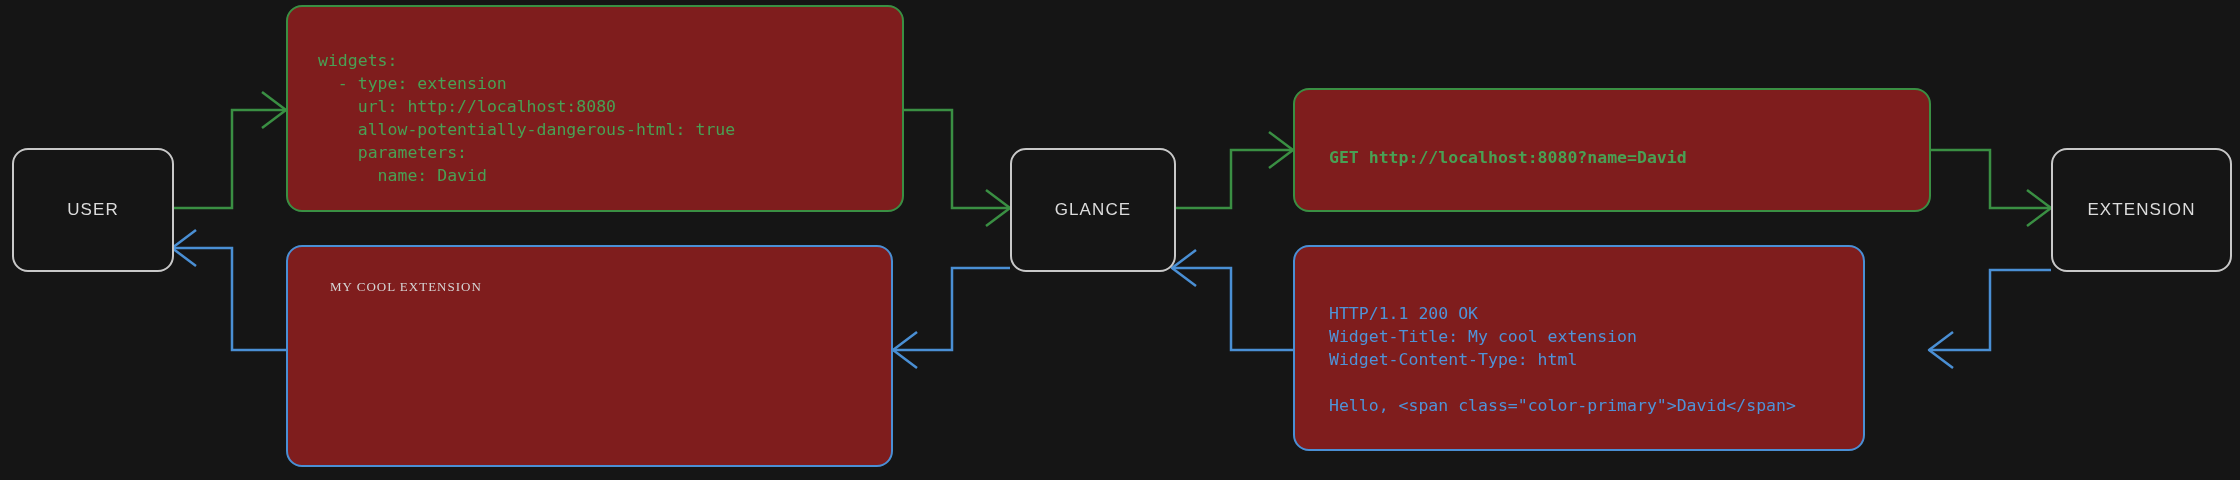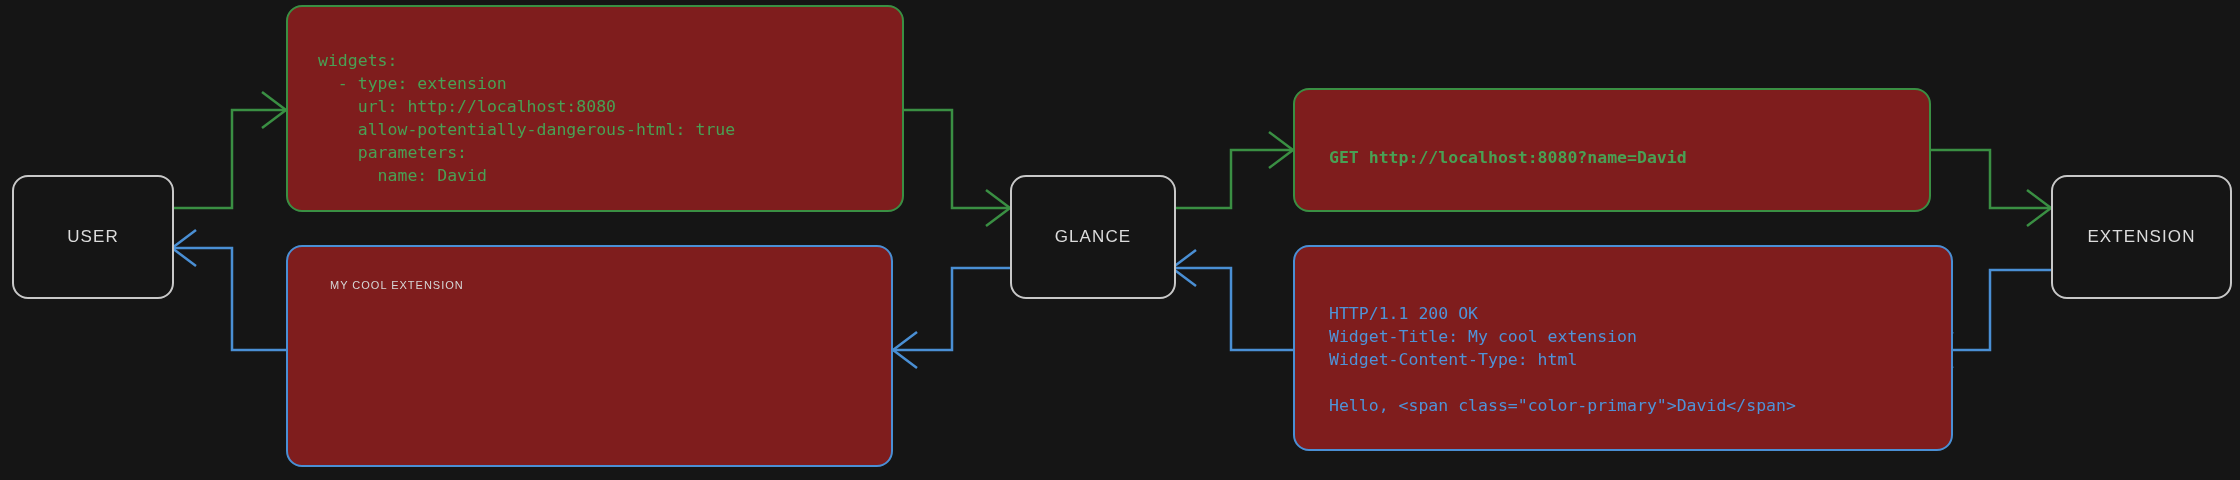--- a/index.html
+++ b/index.html
@@ -3,41 +3,41 @@
 <meta charset="utf-8">
 <title>Glance Extension Flow Diagram</title>
 <style>
   html,body{margin:0;padding:0;background:#151515;}
   body{width:2240px;height:480px;overflow:hidden;
        font-family:"DejaVu Sans Mono","Liberation Mono",monospace;}
   #stage{position:relative;width:2240px;height:480px;background:#151515;}
   svg.wires{position:absolute;left:0;top:0;width:2240px;height:480px;overflow:visible;}
 
   .node{position:absolute;border:2px solid #c8c8c8;border-radius:16px;
-        background:#151515;display:flex;align-items:center;justify-content:center;margin-top:27px;}
+        background:#151515;display:flex;align-items:center;justify-content:center;}
   .node .lbl{font-family:"Liberation Sans","DejaVu Sans",sans-serif;
              font-size:17px;letter-spacing:1.1px;color:#dcdcdc;white-space:nowrap;}
 
   .panel{position:absolute;border:2px solid;border-radius:16px;background:#7f1d1d;
          box-sizing:border-box;}
   .panel.green{border-color:#3a8f43;}
   .panel.blue{border-color:#4a8fd4;}
 
   .code{font-family:"DejaVu Sans Mono","Liberation Mono",monospace;
         font-size:16.5px;line-height:23px;white-space:pre;}
   .code.green{color:#49a054;}
   .code.blue{color:#4f93d8;}
 
   #yaml-code{position:absolute;left:30px;top:25px;}
   #get-code{position:absolute;left:34px;top:39px;}
   #resp-code{position:absolute;left:34px;top:38px;}
 
   #widget-title{position:absolute;left:42px;top:32px;
-        font-family:Liberation Sans, sans-serif;
-        font-size:11px;letter-spacing:1px;color:#d6d6d6;white-space:nowrap;}
+        font-family:Liberation Serif, serif;
+        font-size:13px;letter-spacing:1px;color:#d6d6d6;white-space:nowrap;}
   #widget-inner{position:absolute;left:29px;top:62px;width:295px;height:74px;
         border:2px solid #9a9a9a;border-radius:12px;box-sizing:border-box;}
   #widget-body{position:absolute;left:14px;top:38px;
         font-family:"DejaVu Sans Mono","Liberation Mono",monospace;
         font-size:16.5px;color:#d6d6d6;white-space:pre;}
   #widget-body .accent{color:#e8752a;}
 </style>
 </head>
 <body>
 
@@ -106,21 +106,21 @@
     url: http://localhost:8080
     allow-potentially-dangerous-html: true
     parameters:
       name: David</pre>
   </div>
 
   <div class="panel green" id="panel-request" style="left:1293px;top:88px;width:638px;height:124px;font-weight:bold;">
     <pre class="code green" id="get-code">GET http://localhost:8080?name=David</pre>
   </div>
 
-  <div class="panel blue" id="panel-response" style="left:1293px;top:245px;width:660px;height:206px;">
+  <div class="panel blue" id="panel-response" style="left:1293px;top:245px;width:572px;height:206px;">
     <pre class="code blue" id="resp-code">HTTP/1.1 200 OK
 Widget-Title: My cool extension
 Widget-Content-Type: html
 
 Hello, &lt;span class="color-primary"&gt;David&lt;/span&gt;</pre>
   </div>
 
   <div class="panel blue" id="panel-widget" style="left:286px;top:245px;width:607px;height:222px;">
     <div id="widget-title">MY COOL EXTENSION</div>
   </div>

